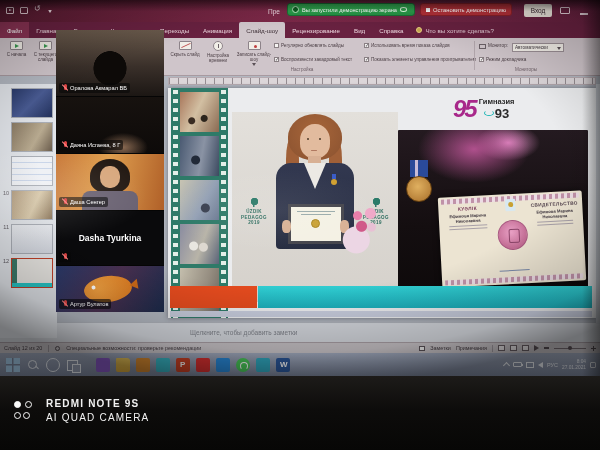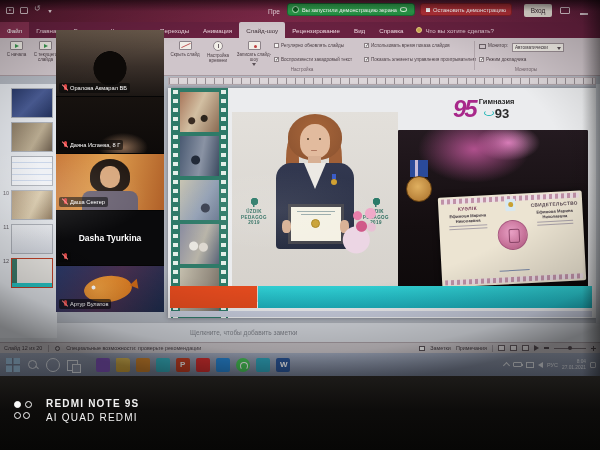--- a/index.html
+++ b/index.html
@@ -564,16 +564,16 @@
 
   <div class="wm">
     <span class="wmlogo">
       <span class="wc c1"></span>
         <span class="wc c2"></span>
         <span class="wc c3"></span>
         <span class="wc c4"></span>
     </span>
     <span class="wmtext">
       <div class="l1">REDMI NOTE 9S</div>
-      <div class="l2">AI QUAD REDMI</div>
+      <div class="l2">AI QUAD CAMERA</div>
     </span>
   </div>
 </div>
 
 </body></html>

